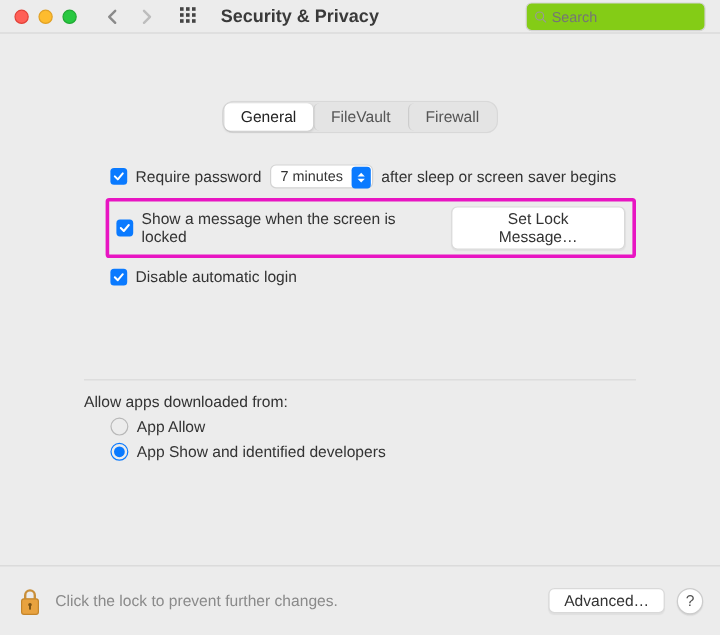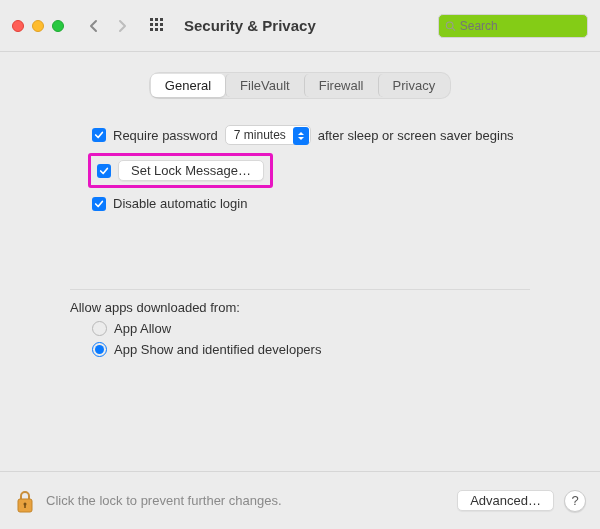--- a/index.html
+++ b/index.html
@@ -7,21 +7,21 @@
       font-family: -apple-system, BlinkMacSystemFont, "Helvetica Neue", Arial, sans-serif;
       font-size: 13px;
       color: #333;
       background: #f0f0f0;
       width: 600px;
       height: 529px;
       overflow: hidden;
     }
     .window { width: 600px; height: 529px; background: #ececec; display: flex; flex-direction: column; }
     .toolbar {
-      height: 52px;
+      height: 28px;
       background: #ececec;
       display: flex;
       align-items: center;
       padding: 0 12px;
       gap: 8px;
       border-bottom: 1px solid #d6d6d6;
     }
     .traffic { display: flex; gap: 8px; margin-right: 6px; }
     .dot { width: 12px; height: 12px; border-radius: 50%; }
     .dot.red { background: #ff5f57; border: 0.5px solid #e24138; }
@@ -39,20 +39,21 @@
     .search {
       width: 150px; height: 24px; background: #84cc16; border: 1px solid #d3d3d3; border-radius: 5px;
       display: flex; align-items: center; padding: 0 6px; color: #999; gap: 4px;
     }
     .search input { border: none; outline: none; font-size: 12px; color: #555; width: 100%; background: transparent; }
     .content { flex: 1; display: flex; flex-direction: column; }
     .tabs-wrap { display: flex; justify-content: center; padding: 20px 0 12px 0; }
     .tabs {
       display: flex; background: #e4e4e4; border-radius: 10px; padding: 2px;
       box-shadow: inset 0 0 0 1px rgba(0,0,0,0.05);
+      margin-top: 36px;
     }
     .tab {
       padding: 4px 14px; font-size: 13px; color: #555; border-radius: 5px;
     }
     .tab.sep { border-left: 1px solid #ccc; }
     .tab.active { background: #fff; box-shadow: 0 1px 2px rgba(0,0,0,0.12); color: #222; }
     .panel {
       margin: 0 24px; flex: 1;
     }
     .section { padding: 8px 46px 14px 46px; }
@@ -156,21 +157,20 @@
       <input type="text" placeholder="Search" style="">
     </div>
   </div>
 
   <div class="content">
     <div class="tabs-wrap">
       <div class="tabs">
         <div class="tab active">General</div>
         <div class="tab sep">FileVault</div>
         <div class="tab sep">Firewall</div>
-        <div class="tab sep">Privacy</div>
       </div>
     </div>
 
     <div class="panel">
       <div class="section">
 
         <div class="row indent">
           <div class="checkbox">
             <svg viewBox="0 0 12 12">
                 <path d="M2 6 L5 9 L10 3" stroke="#fff" stroke-width="2" fill="none" stroke-linecap="round" stroke-linejoin="round"></path>
@@ -184,20 +184,21 @@
           <span>after sleep or screen saver begins</span>
         </div>
 
         <div class="row indent" style="padding-left:18px;">
           <div class="highlight">
             <div class="checkbox">
               <svg viewBox="0 0 12 12">
                   <path d="M2 6 L5 9 L10 3" stroke="#fff" stroke-width="2" fill="none" stroke-linecap="round" stroke-linejoin="round"></path>
                 </svg>
             </div>
+            <span>Show a message when the screen is locked</span>
             <button class="btn">Set Lock Message…</button>
           </div>
         </div>
 
         <div class="row indent">
           <div class="checkbox">
             <svg viewBox="0 0 12 12">
                 <path d="M2 6 L5 9 L10 3" stroke="#fff" stroke-width="2" fill="none" stroke-linecap="round" stroke-linejoin="round"></path>
               </svg>
           </div>

